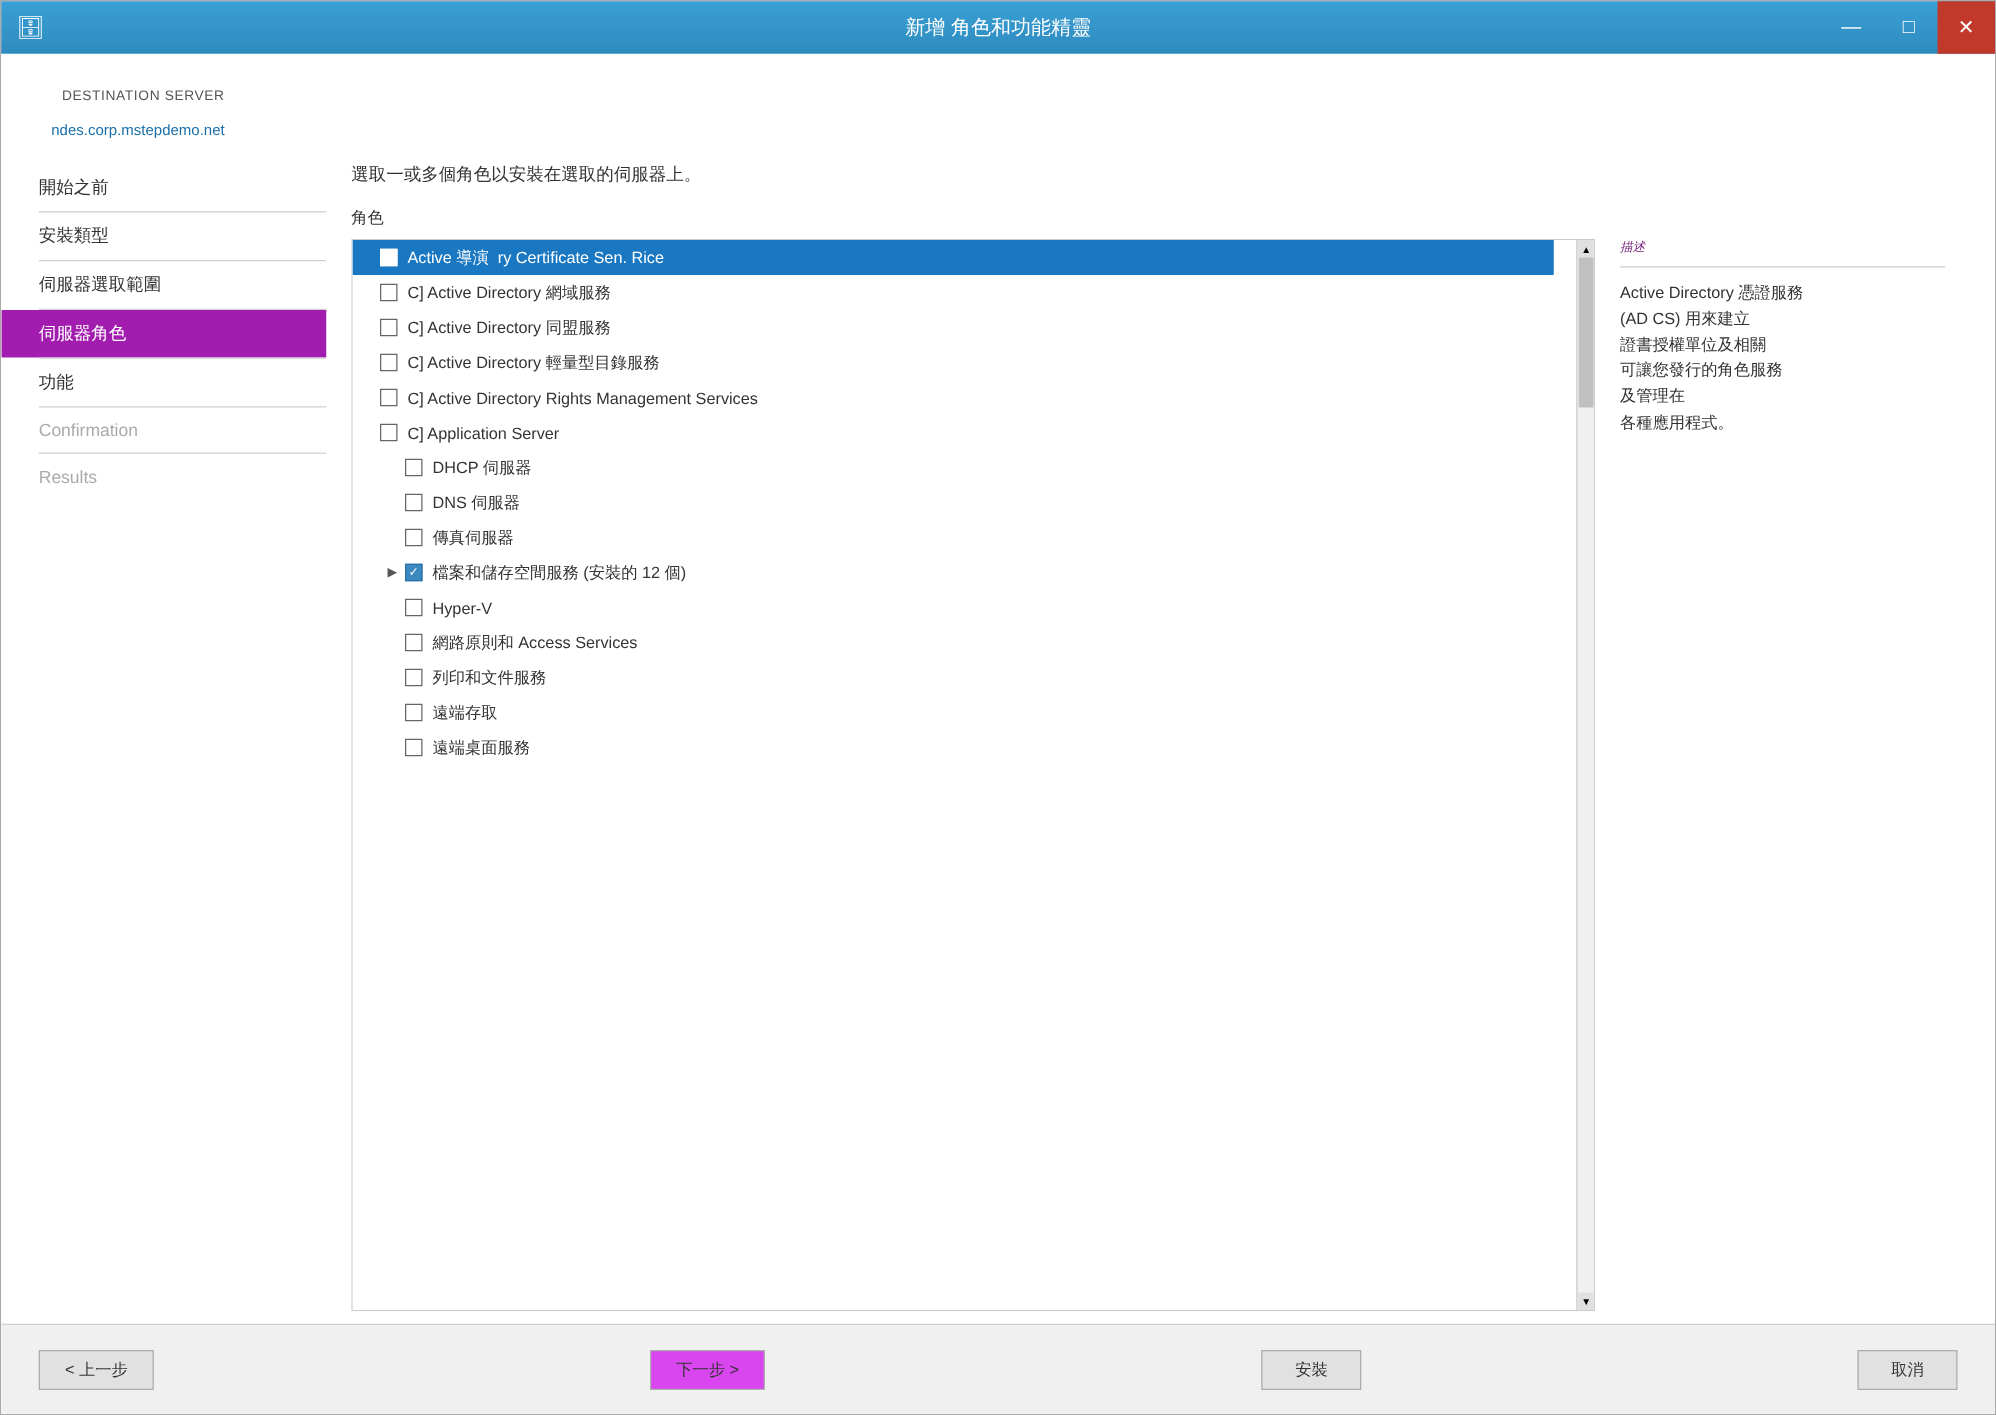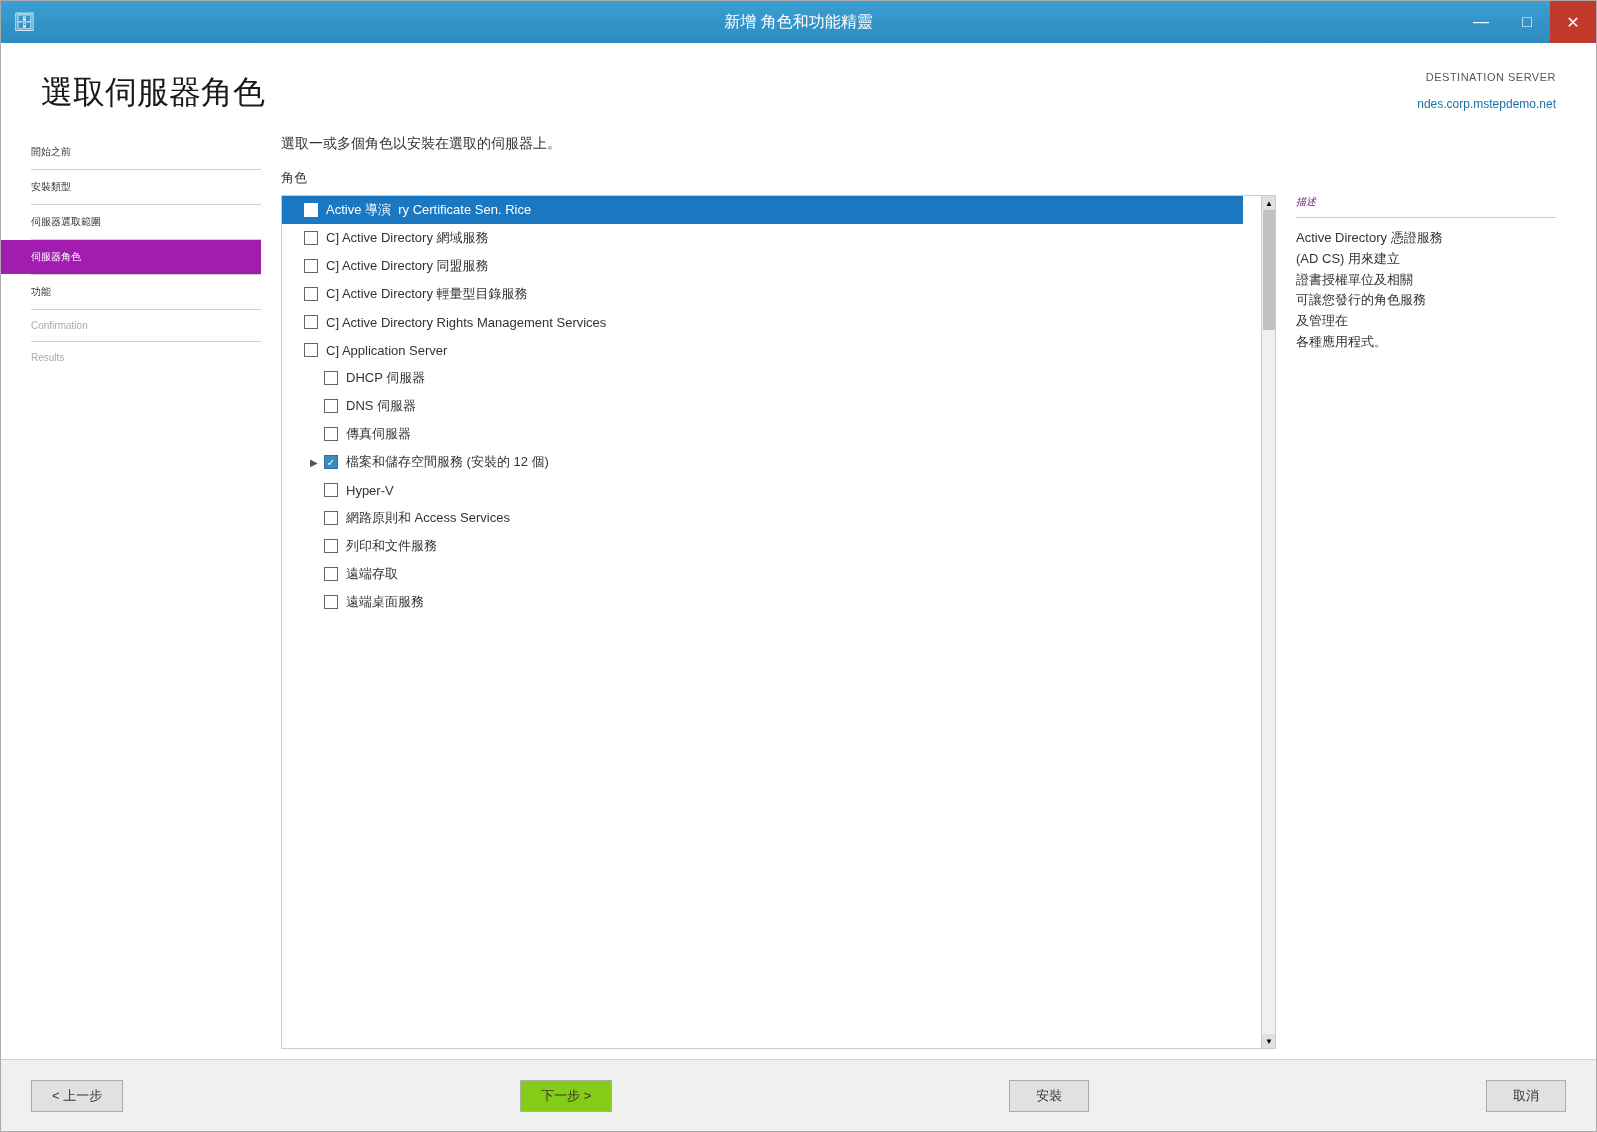--- a/index.html
+++ b/index.html
@@ -118,21 +118,21 @@
 
     .sidebar {
       width: 260px;
       padding: 0;
       flex-shrink: 0;
       background: #fff;
     }
 
     .sidebar-item {
       padding: 10px 20px 10px 30px;
-      font-size: 10px;
+      font-size: 14px;
       color: #333;
       cursor: pointer;
     }
 
     .sidebar-item.active {
       background: #a21caf;
       color: white;
     }
 
     .sidebar-item.disabled {
@@ -310,21 +310,21 @@
       font-family: inherit;
       cursor: pointer;
       border: 1px solid #adadad;
       background: #e1e1e1;
       color: #333;
       min-width: 80px;
       text-align: center;
     }
 
     .footer-btn.primary {
-      background: #84cc16;
+      background: #d946ef;
     }
 
     .roles-list-wrapper {
       position: relative;
       flex: 1;
       overflow: hidden;
     }
 
     .roles-scroll-content {
       padding-right: 32px;
@@ -346,21 +346,20 @@
       <div class="titlebar-btn minimize">—</div>
       <div class="titlebar-btn maximize">□</div>
       <div class="titlebar-btn close">✕</div>
     </div>
   </div>
 
   <div class="content-area">
     <div class="main-body">
 
       <div class="header-section">
-        <h1 class="page-title">選取伺服器角色</h1>
         <div class="destination-server">
           <div class="destination-label">DESTINATION SERVER</div>
           <div class="destination-value">ndes.corp.mstepdemo.net</div>
         </div>
       </div>
 
       <div class="middle-section">
 
         <div class="sidebar">
           <div class="sidebar-item">開始之前</div>

